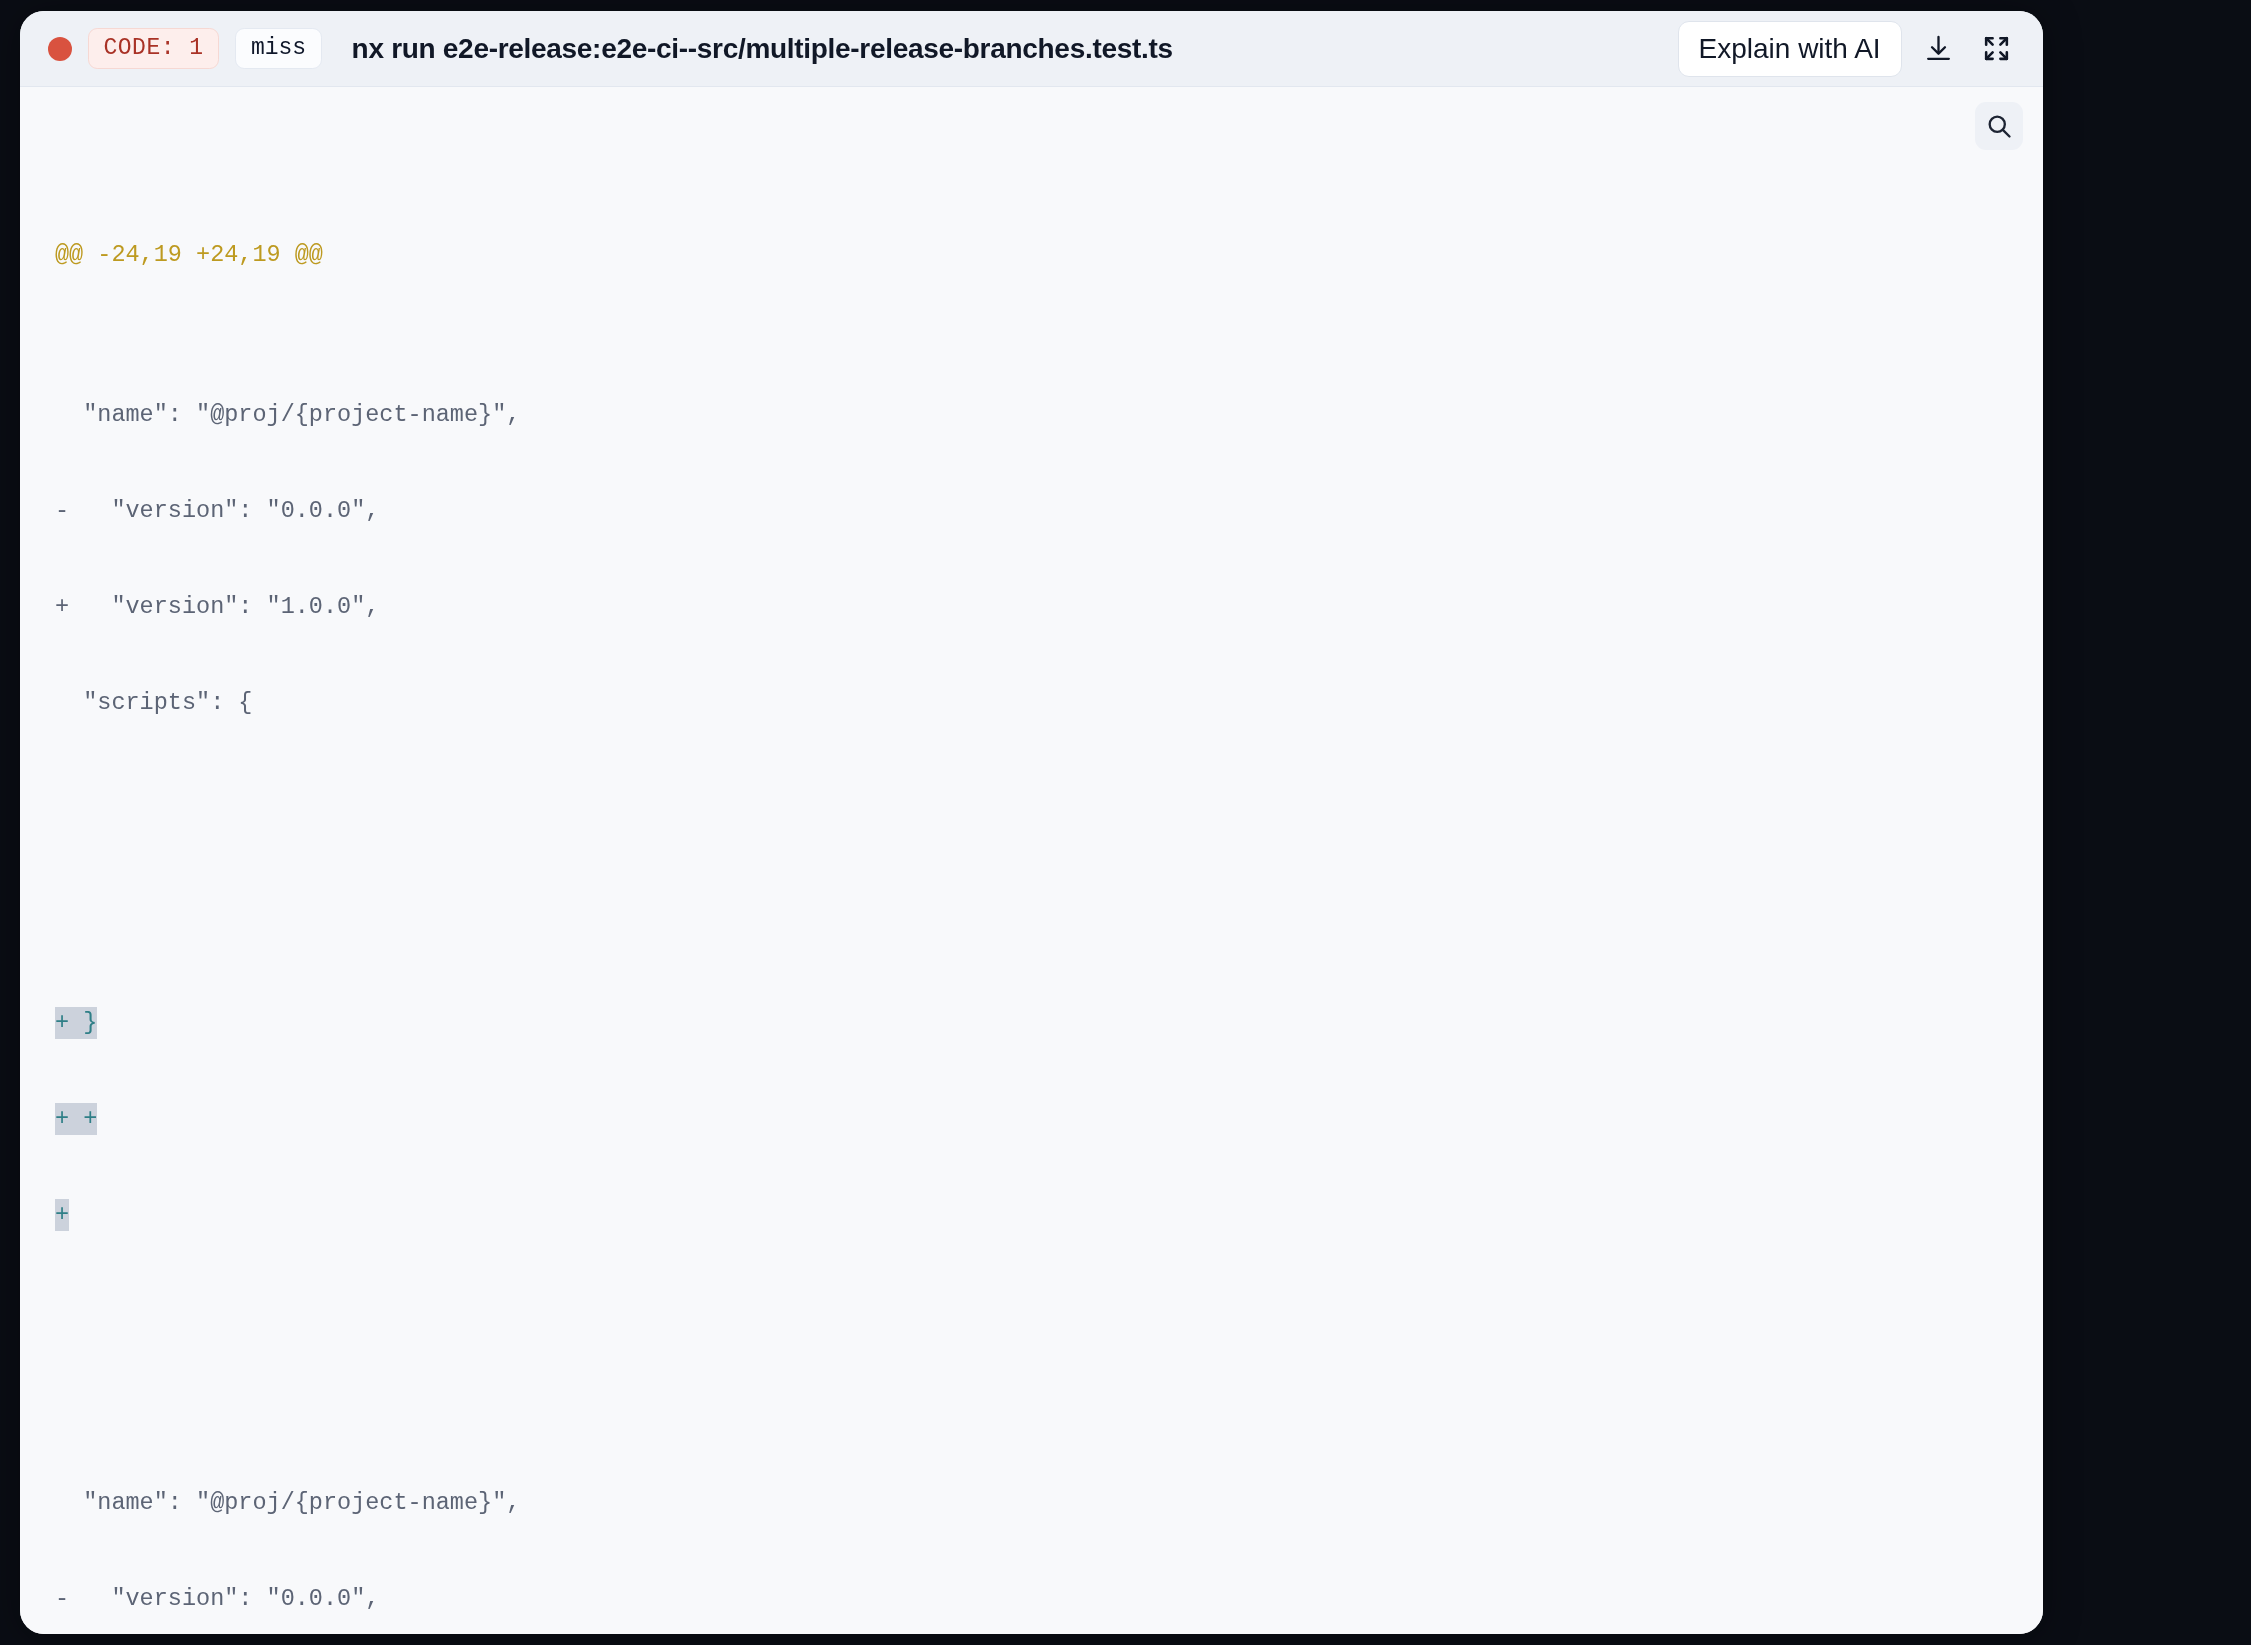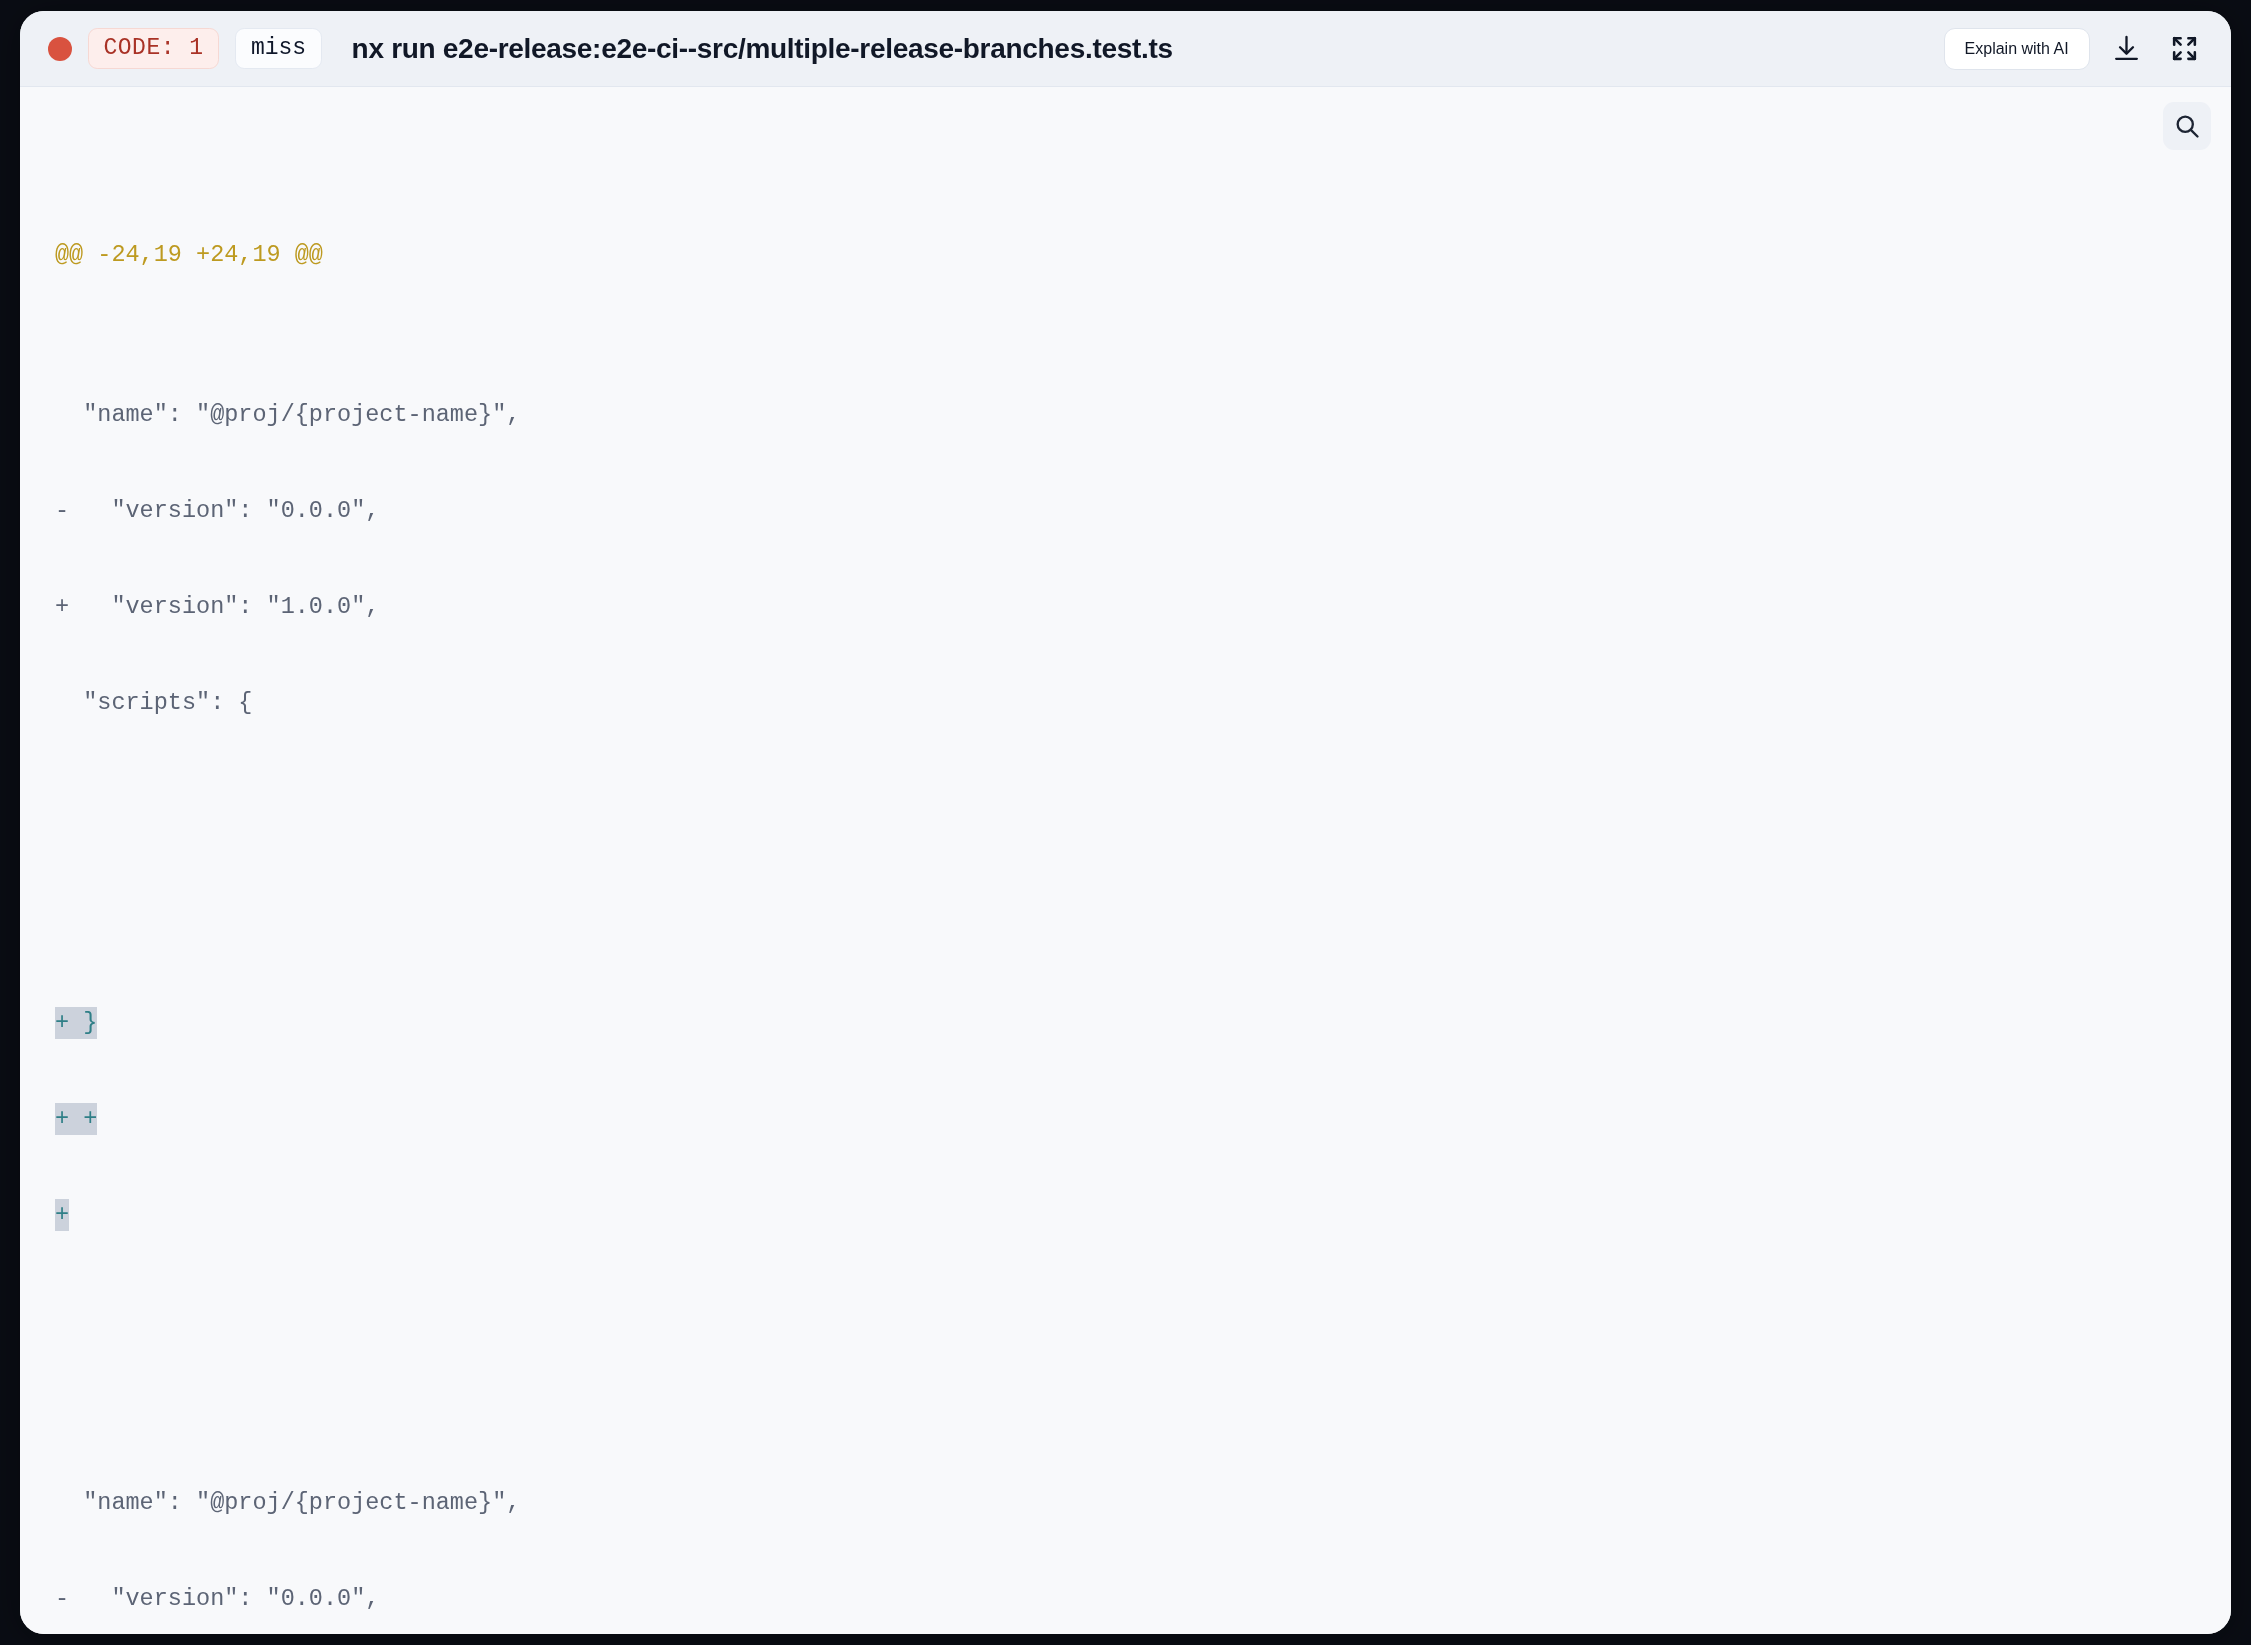--- a/index.html
+++ b/index.html
@@ -7,21 +7,21 @@
   html, body {
     margin: 0; padding: 0;
     width: 2252px; height: 1646px;
     background: #0a0d14;
     font-family: "Liberation Sans", sans-serif;
     overflow: hidden;
   }
   .window {
     position: absolute;
     left: 20px; top: 11px;
-    width: 2211px; height: 1623px;
+    width: 2023px; height: 1623px;
     background: #f8f9fb;
     border-radius: 24px;
     overflow: hidden;
     display: flex;
     flex-direction: column;
     box-shadow: 0 3.7px 37px rgba(0,0,0,0.35);
     justify-content: space-between;
   }
 
   
@@ -66,21 +66,21 @@
     font-weight: 700;
     color: #111827;
     margin-left: 14px;
     white-space: nowrap;
     overflow: hidden;
     text-overflow: ellipsis;
     letter-spacing: -0.3px;
   }
   .spacer { flex: 1 1 auto; }
   .explain-btn {
-    font-size: 16px;
+    font-size: 28px;
     color: #111827;
     background: #ffffff;
     border: 0.9px solid #dfe4ec;
     border-radius: 11px;
     padding: 11px 20px;
     white-space: nowrap;
     cursor: pointer;
   }
   .icon-btn {
     width: 42px; height: 42px;

